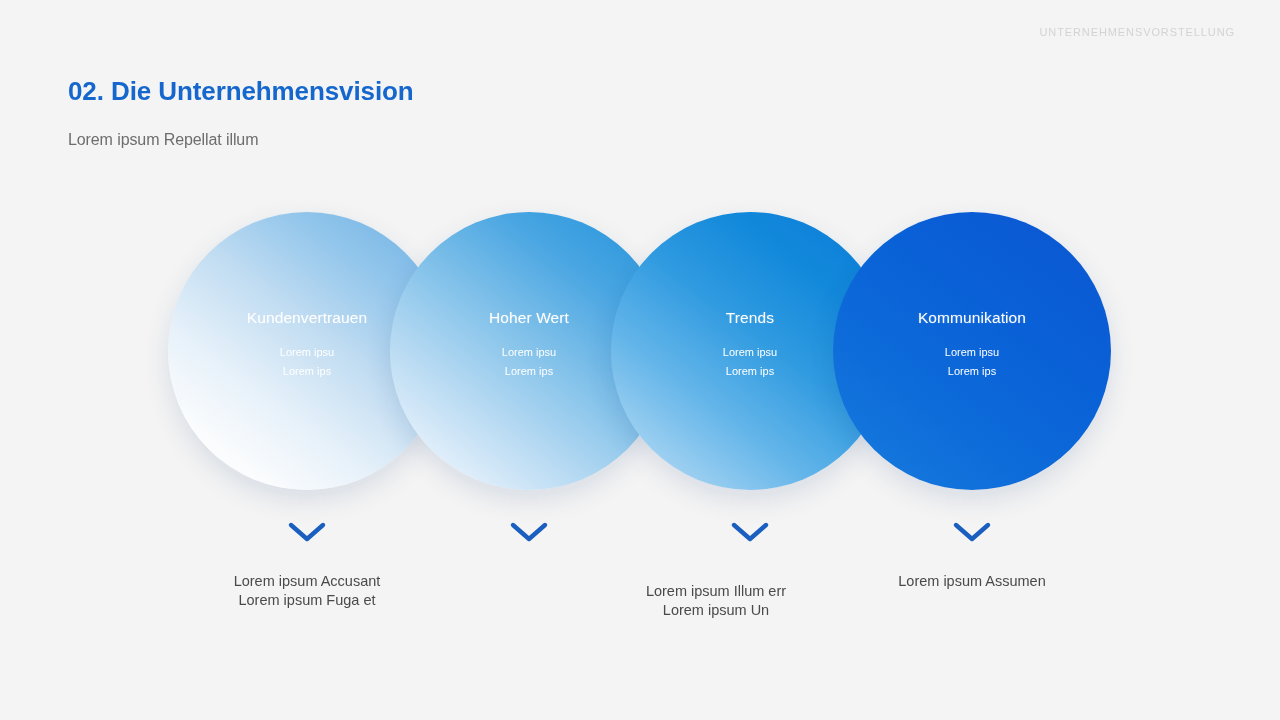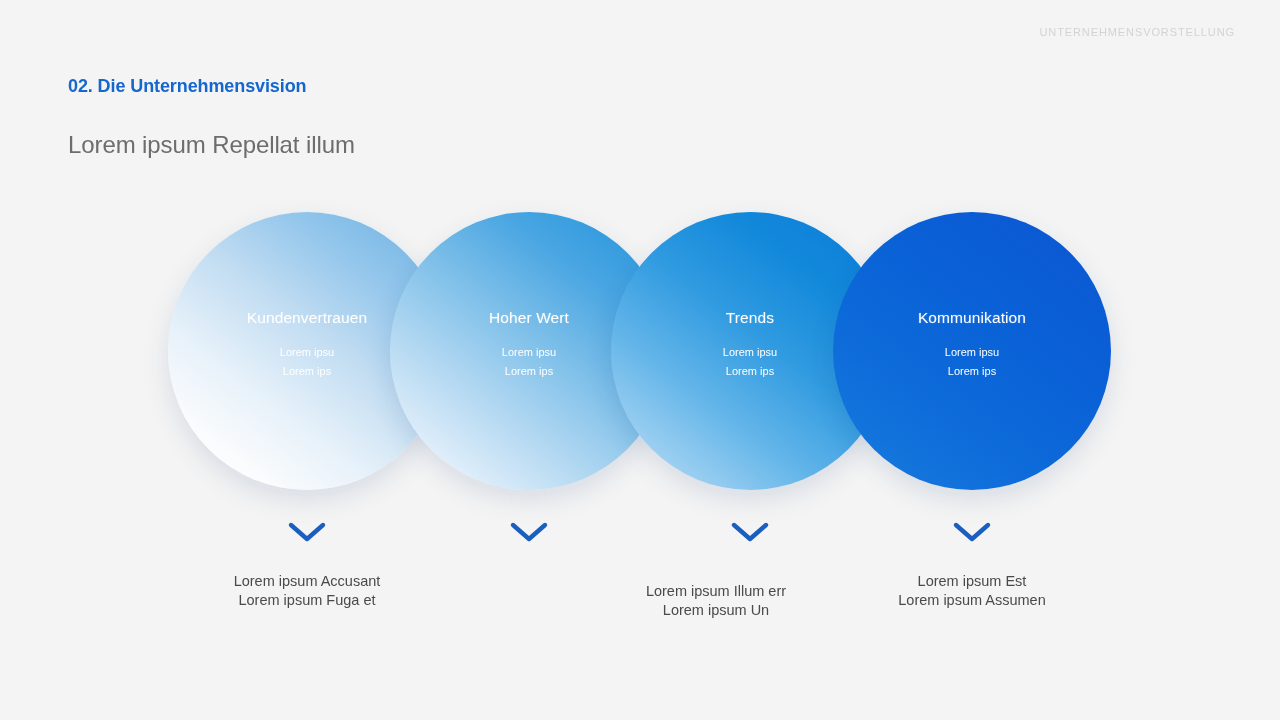--- a/index.html
+++ b/index.html
@@ -32,31 +32,31 @@
     color: #d3d3d3;
     text-transform: uppercase;
     white-space: nowrap;
   }
 
   
   .title {
     position: absolute;
     left: 68px;
     top: 76px;
-    font-size: 18px;
+    font-size: 26px;
     font-weight: bold;
     color: #1567cd;
     letter-spacing: -0.1px;
     white-space: nowrap;
   }
   .subtitle {
     position: absolute;
     left: 68px;
     top: 131px;
-    font-size: 24px;
+    font-size: 16px;
     font-weight: normal;
     color: #6d6d6d;
     letter-spacing: -0.1px;
     white-space: nowrap;
   }
 
   
   .circles {
     position: absolute;
     left: 0;
@@ -238,19 +238,18 @@
       <div>Lorem ipsum Fuga et</div>
     </div>
 
 
     <div class="caption cap-3">
       <div>Lorem ipsum Illum err</div>
       <div>Lorem ipsum Un</div>
     </div>
 
     <div class="caption cap-4">
-      <div>Lorem ipsum Est</div>
       <div>Lorem ipsum Assumen</div>
     </div>
 
   </div>
 
 </div>
 
 </body></html>

